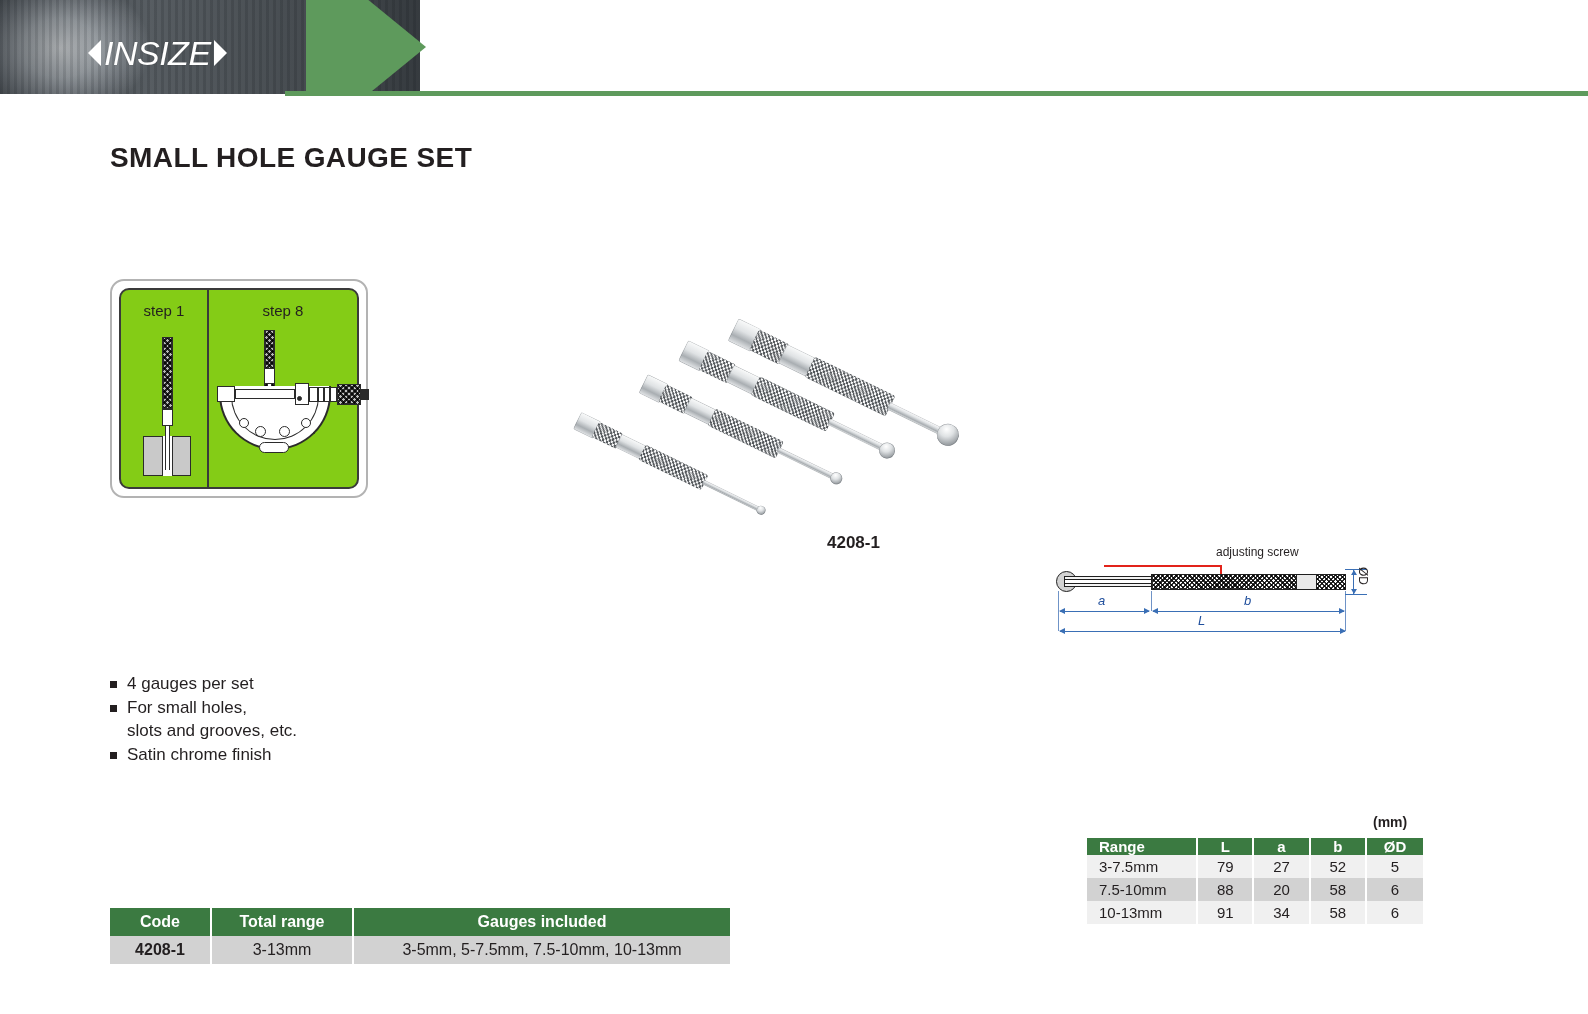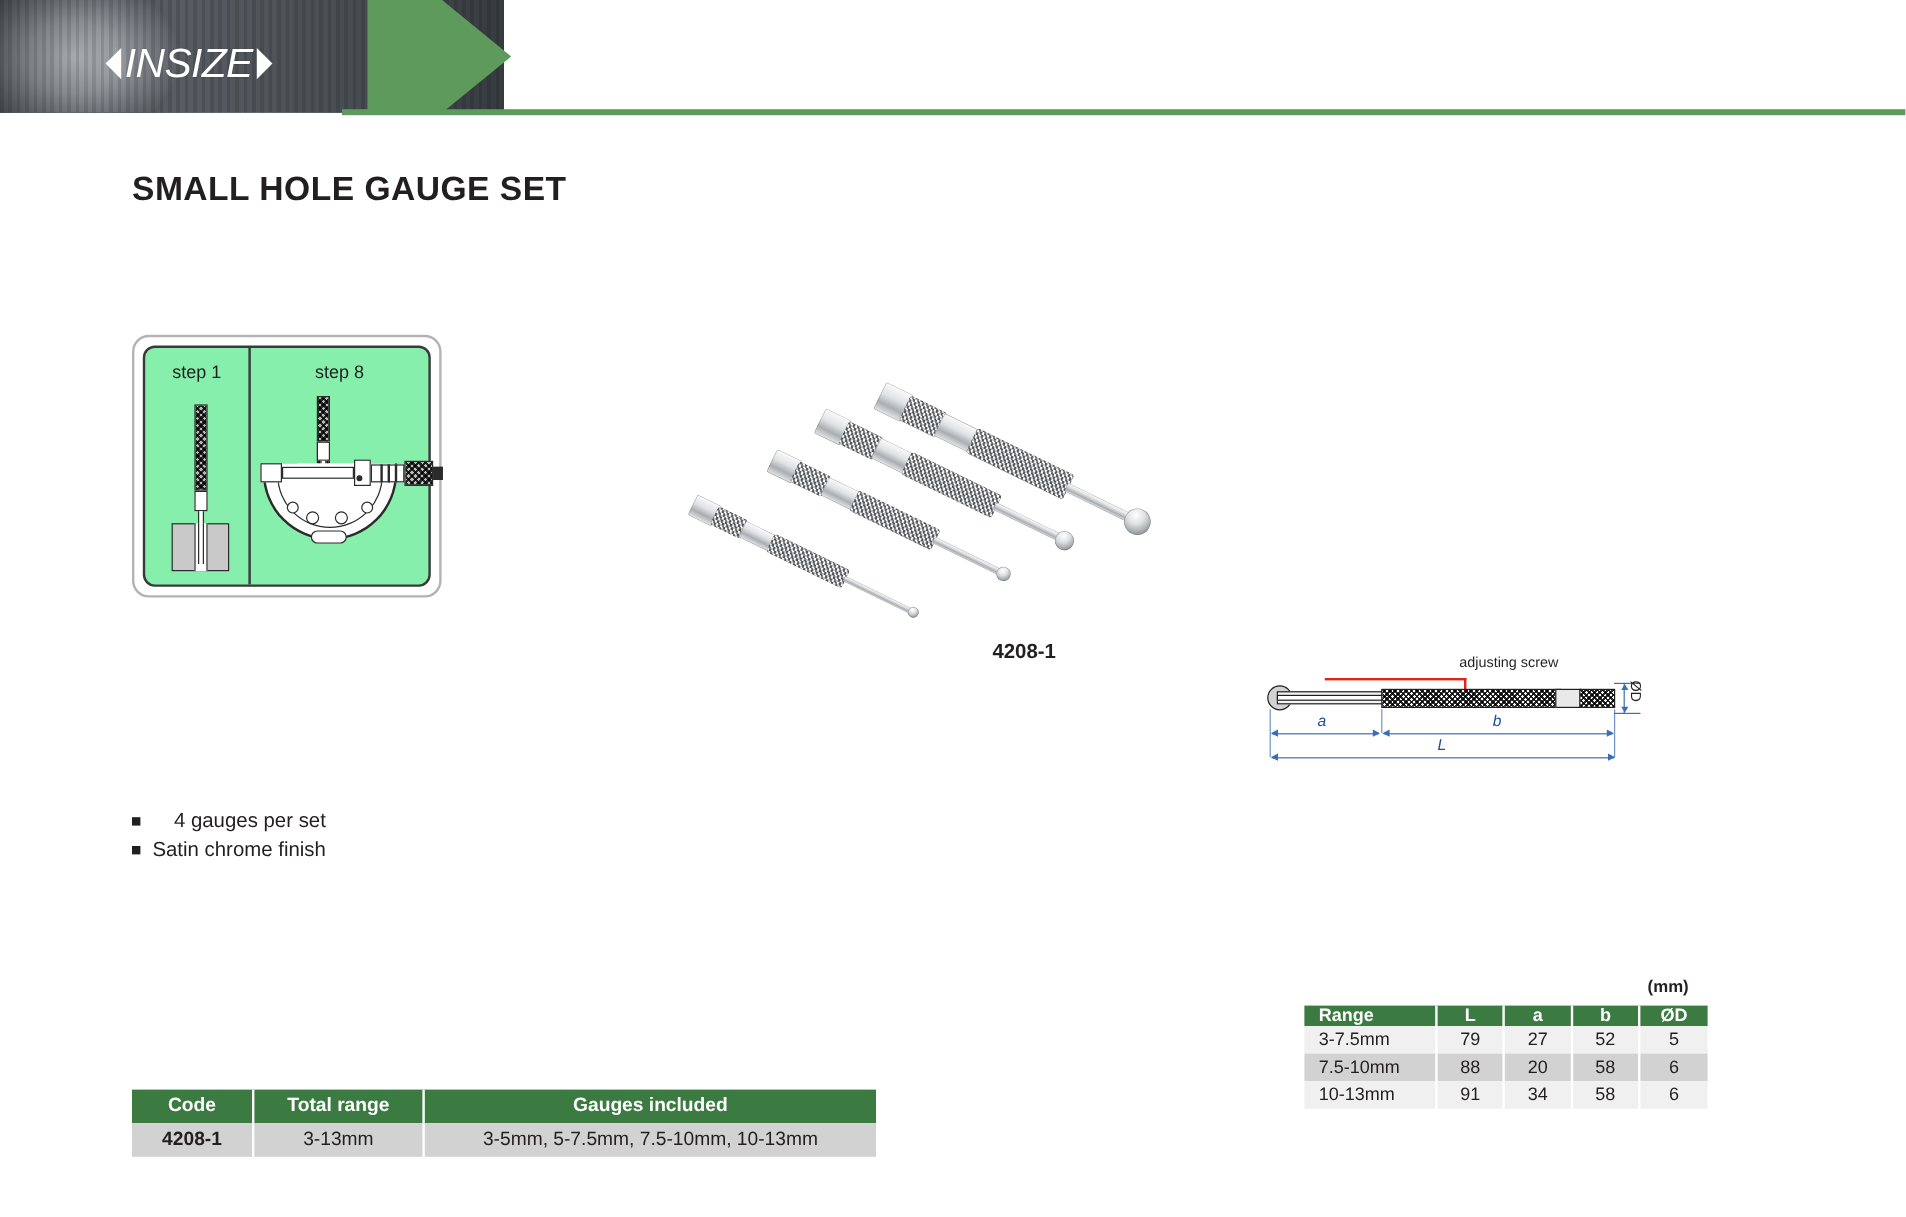--- a/index.html
+++ b/index.html
@@ -67,21 +67,21 @@
   }
 
   
   .stepbox-outer{
     position:absolute;left:110px;top:279px;width:258px;height:219px;
     border:2px solid #b3b3b3;border-radius:14px;background:#fff;
     box-sizing:border-box;padding:7px;
   }
   .stepbox-inner{
     width:100%;height:100%;box-sizing:border-box;
-    border:2px solid #3a3a3a;border-radius:10px;background:#86efac;
+    border:2px solid #3a3a3a;border-radius:10px;background:#84cc16;
     display:flex;position:relative;
   }
   .step-pane{position:relative;height:100%;}
   .step-pane.p1{width:86px;border-right:2px solid #3a3a3a;}
   .step-pane.p2{flex:1;}
   .step-label{
     position:absolute;top:12px;width:100%;text-align:center;
     font-size:15px;color:#231f20;
   }
 
@@ -150,21 +150,21 @@
     position:absolute;border-radius:50%;
     background:radial-gradient(circle at 34% 30%, #ffffff 0%, #dfe2e4 35%, #9ea3a7 70%, #6f7479 100%);
     box-shadow:inset 0 0 0 .5px rgba(90,95,100,.55);
   }
   .product-code{
     position:absolute;left:827px;top:533px;font-size:17px;font-weight:bold;color:#231f20;
   }
 
   
   .bullets{position:absolute;left:110px;top:672px;}
-  .bullet-row{display:flex;align-items:flex-start;margin-bottom:1px;justify-content:space-between;}
+  .bullet-row{display:flex;align-items:flex-start;margin-bottom:1px;}
   .bullet-sq{width:7px;height:7px;background:#231f20;margin-top:9px;margin-right:10px;flex:none;}
   .bullet-txt{font-size:17px;line-height:23px;color:#231f20;}
 
   
   .techdraw{position:absolute;left:1056px;top:545px;width:310px;height:95px;}
   .td-label{position:absolute;font-size:12px;color:#231f20;}
   .td-dim{position:absolute;font-size:13px;color:#1f4e9c;font-style:italic;}
   .td-line{position:absolute;background:#3a6fb5;}
   .td-red{position:absolute;background:#e2231a;}
   .td-ext{position:absolute;width:1px;background:#6f93c7;}
@@ -327,20 +327,27 @@
 </div>
 <div class="product-code">4208-1</div>
 
 <div class="bullets">
   <div class="bullet-row">
     <div class="bullet-sq"></div>
     <div class="bullet-txt">4 gauges per set</div>
   </div>
   <div class="bullet-row">
     <div class="bullet-sq"></div>
+    <div class="bullet-txt">
+      <span>For small holes,</span><br>
+      <span>slots and grooves, etc.</span>
+    </div>
+  </div>
+  <div class="bullet-row">
+    <div class="bullet-sq"></div>
     <div class="bullet-txt">Satin chrome finish</div>
   </div>
 </div>
 
 <div class="techdraw">
 
   <div class="td-label" style="left:160px;top:0px;">adjusting screw</div>
   <div class="td-red" style="left:48px;top:20px;width:118px;height:2px;"></div>
   <div class="td-red" style="left:164px;top:20px;width:2px;height:22px;"></div>
 

